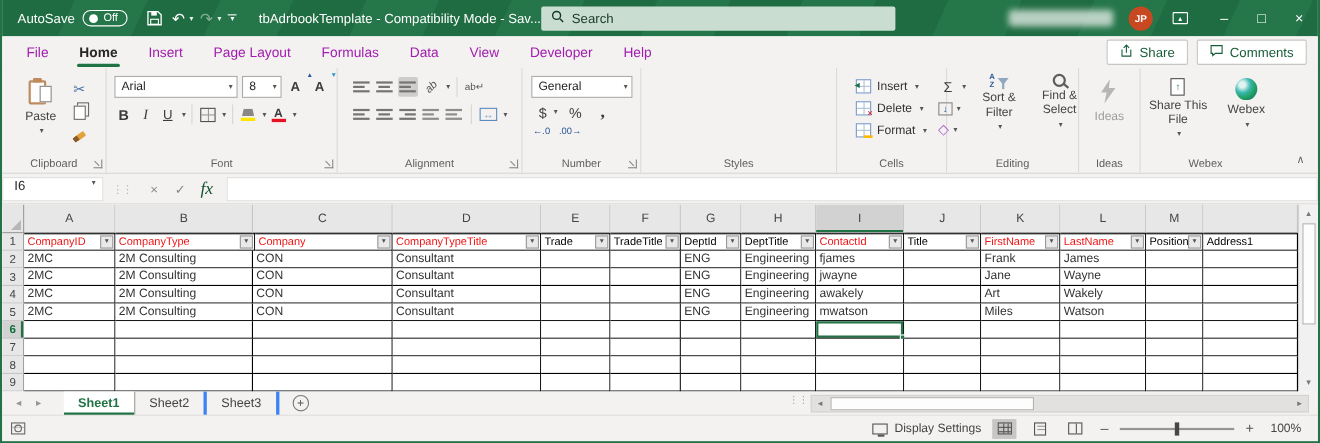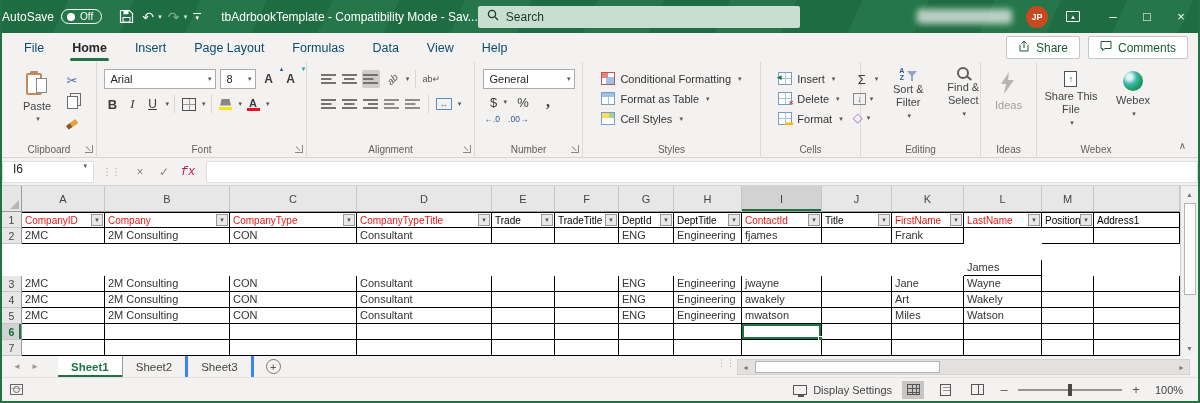--- a/index.html
+++ b/index.html
@@ -4,40 +4,40 @@
 <style>
   *{box-sizing:border-box;margin:0;padding:0}
   html,body{width:1200px;height:403px;overflow:hidden}
   body{font-family:"Liberation Sans",sans-serif;font-size:12px;color:#333;background:#f3f2f1}
   .app{width:1200px;height:403px;border-left:2px solid #217346;border-right:2px solid #217346;border-bottom:2px solid #217346;display:flex;flex-direction:column;background:#f3f2f1}
 
   
   .titlebar{height:33px;flex:0 0 33px;background:#217346;
     background-image:repeating-linear-gradient(115deg,rgba(0,0,0,.06) 0 60px,rgba(255,255,255,.02) 60px 120px);
     display:flex;align-items:center;color:#fff}
-  .autosave-lbl{font-size:12px;}
+  .autosave-lbl{font-size:12px;margin-left:14px}
   .toggle{display:flex;align-items:center;gap:5px;border:1px solid #fff;border-radius:10px;padding:1px 8px 1px 5px;margin-left:7px;font-size:10px;cursor:default}
   .toggle .knob{width:8px;height:8px;border-radius:50%;background:#fff}
   .qat{display:flex;align-items:center;gap:2px;margin-left:14px}
   .qbtn{min-width:20px;height:20px;display:flex;align-items:center;justify-content:center;font-size:14px;color:#fff}
   .qbtn.dim{opacity:.45}
   .tinychev{font-size:7px;margin-left:-2px;opacity:.9}
   .qat-more{display:flex;flex-direction:column;align-items:center;line-height:4px;margin-left:4px}
   .qat-more .bar{width:8px;height:1px;background:#fff;margin-bottom:2px}
   .doc-title{font-size:12px;margin-left:20px;white-space:nowrap}
   .search-pill{width:322px;height:22px;background:#c9ddd1;border-radius:2px;display:flex;align-items:center;gap:7px;padding:0 9px;color:#163826;font-size:12px}
   .tb-right{margin-left:auto;display:flex;align-items:center}
   .redacted{width:95px;height:15px;border-radius:3px;background:#dfe9e2;opacity:.8;filter:blur(3px);margin-right:14px}
   .avatar{width:22px;height:22px;border-radius:50%;background:#c74821;color:#fff;font-size:9px;font-weight:bold;display:flex;align-items:center;justify-content:center;margin-right:18px}
   .ribbonopt{width:14px;height:11px;border:1px solid #fff;border-radius:1px;display:flex;align-items:center;justify-content:center;font-size:7px;margin-right:16px}
   .winbtn{width:34px;height:33px;display:flex;align-items:center;justify-content:center;font-size:13px;color:#fff}
 
   
   .tabrow{height:29px;flex:0 0 29px;display:flex;align-items:stretch;background:#f3f2f1;padding-left:8px}
-  .rtab{padding:0 14px;display:flex;align-items:center;font-size:12.5px;color:#0c4a6e;position:relative}
+  .rtab{padding:0 14px;display:flex;align-items:center;font-size:12.5px;color:#a21caf;position:relative}
   .rtab.active{font-weight:bold;color:#262626}
   .rtab.active::after{content:"";position:absolute;left:12px;right:12px;bottom:1px;height:3px;background:#217346;border-radius:2px}
   .tabrow-right{margin-left:auto;display:flex;align-items:center;gap:8px;padding-right:10px}
   .pillbtn{display:flex;align-items:center;gap:6px;background:#fff;border:1px solid #c8c6c4;border-radius:2px;padding:3px 11px;font-size:12px;color:#185c37}
 
   
   .ribbon{height:96px;flex:0 0 96px;display:flex;position:relative;background:#f3f2f1;border-bottom:1px solid #d8d6d4}
   .rgroup{position:relative;border-right:1px solid #dcdad8;padding:5px 4px 16px;display:flex;justify-content:center}
   .glabel{position:absolute;bottom:2px;left:0;right:0;text-align:center;font-size:10px;color:#605e5c}
   .launcher{position:absolute;right:3px;bottom:4px;width:8px;height:8px;border-right:1px solid #8a8886;border-bottom:1px solid #8a8886}
@@ -125,21 +125,21 @@
   .pageico{width:13px;height:16px;border:1px solid #505050;background:#fff;display:flex;align-items:center;justify-content:center;font-size:9px;color:#217346;font-weight:bold}
   .webexball{width:20px;height:20px;border-radius:50%;background:radial-gradient(circle at 32% 30%,#dff3f0 0 14%,#3ab6ae 38%,#20a05f 62%,#0c5f86 100%)}
   .collapse-chev{position:absolute;right:12px;bottom:6px;font-size:10px;color:#666}
 
   
   .fbar{height:28px;flex:0 0 28px;background:#f3f2f1;display:flex;align-items:center;border-bottom:1px solid #d4d2d0;padding-left:0}
   .namebox{width:92px;height:22px;background:#fff;border:1px solid #e1dfdd;display:flex;align-items:flex-start;font-size:12px;padding-left:10px;color:#262626}
   .namebox .chev{margin-left:auto;margin-right:6px}
   .fdots{color:#b5b3b1;font-size:10px;margin:0 8px;letter-spacing:-1px}
   .fbtn{width:24px;height:22px;display:flex;align-items:center;justify-content:center;color:#8a8886;font-size:12px}
-  .fx{font-family:Liberation Mono, monospace;font-style:italic;color:#be185d;font-size:12px}
+  .fx{font-family:Liberation Serif, serif;font-style:italic;color:#14532d;font-size:16px}
   .finput{flex:1;height:22px;background:#fff;border:1px solid #e1dfdd;margin-left:6px;font-size:11px;padding-left:6px;color:#262626}
 
   
   .gridwrap{height:170px;flex:0 0 170px;display:flex;background:#fff;position:relative}
   .sheet{width:1178px;flex:0 0 1178px;overflow:hidden}
   .hrow{display:flex}
   .corner{width:20px;height:26px;flex:0 0 20px;background:#e6e6e6;border-right:1px solid #9a9a9a;border-bottom:1px solid #9a9a9a;position:relative}
   .corner::after{content:"";position:absolute;right:2px;bottom:2px;border-left:9px solid transparent;border-bottom:9px solid #b8b6b4}
   .colhdr{height:26px;background:#e7e7e7;border-right:1px solid #c6c6c6;border-bottom:1px solid #9a9a9a;display:flex;align-items:center;justify-content:center;font-size:11px;color:#444}
   .colhdr.sel{background:#d2d2d2;box-shadow:inset 0 -2px 0 #217346}
@@ -243,20 +243,21 @@
 
   <div class="tabrow">
     <div style="display:flex">
         <div class="rtab">File</div>
         <div class="rtab active">Home</div>
         <div class="rtab">Insert</div>
         <div class="rtab">Page Layout</div>
         <div class="rtab">Formulas</div>
         <div class="rtab">Data</div>
         <div class="rtab">View</div>
+        <div class="rtab">Developer</div>
         <div class="rtab">Help</div>
       </div>
     <div class="tabrow-right">
       <div class="pillbtn">
         <span><svg width="12" height="12" viewBox="0 0 12 12">
               <path d="M2 5v6h8V5" fill="none" stroke="#185c37"></path>
               <path d="M6 1v7M3.5 3.5 6 1l2.5 2.5" fill="none" stroke="#185c37"></path>
             </svg></span>
         <span>Share</span>
       </div>
@@ -406,37 +407,20 @@
         <div class="rowflex" style="gap:8px;padding-left:2px">
           <span class="decico">←.0</span>
           <span class="decico">.00→</span>
         </div>
       </div>
       <div class="glabel">Number</div>
       <div class="launcher"></div>
     </div>
 
     <div class="rgroup" style="width:178px">
-      <div class="gcol" style="gap:3px;padding-top:3px;align-items:flex-start">
-        <div class="srow">
-          <span class="minigrid cf"></span>
-          <span>Conditional Formatting</span>
-          <span class="chev">▾</span>
-        </div>
-        <div class="srow">
-          <span class="minigrid fat"></span>
-          <span>Format as Table</span>
-          <span class="chev">▾</span>
-        </div>
-        <div class="srow">
-          <span class="minigrid cs"></span>
-          <span>Cell Styles</span>
-          <span class="chev">▾</span>
-        </div>
-      </div>
       <div class="glabel">Styles</div>
     </div>
 
     <div class="rgroup" style="width:100px">
       <div class="gcol" style="gap:3px;padding-top:3px;align-items:flex-start">
         <div class="srow">
           <span class="minigrid">
               <span class="ovl" style="color:#217346;left:-4px;bottom:2px">◄</span>
             </span>
           <span>Insert</span>
@@ -560,26 +544,26 @@
             <div class="colhdr" style="width: 86px;"></div>
           </div>
       </div>
       <div>
           <div class="grow first">
             <div class="rowhdr">1</div>
             <div class="cell" style="width: 83px;">
               <span class="fh red">CompanyID</span>
               <div class="filterbtn">▼</div>
             </div>
+            <div class="cell" style="width: 127px;">
+              <span class="fh red">CompanyType</span>
+              <div class="filterbtn">▼</div>
+            </div>
             <div class="cell" style="width: 125px;">
               <span class="fh red">Company</span>
-              <div class="filterbtn">▼</div>
-            </div>
-            <div class="cell" style="width: 127px;">
-              <span class="fh red">CompanyType</span>
               <div class="filterbtn">▼</div>
             </div>
             <div class="cell" style="width: 135px;">
               <span class="fh red">CompanyTypeTitle</span>
               <div class="filterbtn">▼</div>
             </div>
             <div class="cell" style="width: 63px;">
               <span class="fh">Trade</span>
               <div class="filterbtn">▼</div>
             </div>
@@ -625,21 +609,21 @@
             <div class="cell" style="width: 125px;">2M Consulting</div>
             <div class="cell" style="width: 127px;">CON</div>
             <div class="cell" style="width: 135px;">Consultant</div>
             <div class="cell" style="width: 63px;"></div>
             <div class="cell" style="width: 64px;"></div>
             <div class="cell" style="width: 55px;">ENG</div>
             <div class="cell" style="width: 68px;">Engineering</div>
             <div class="cell" style="width: 80px;">fjames</div>
             <div class="cell" style="width: 70px;"></div>
             <div class="cell" style="width: 72px;">Frank</div>
-            <div class="cell" style="width: 78px; margin-top: 32px;">James</div>
+            <div class="cell" style="width: 78px;">James</div>
             <div class="cell" style="width: 52px;"></div>
             <div class="cell" style="width: 86px;"></div>
           </div>
           <div class="grow">
             <div class="rowhdr">3</div>
             <div class="cell" style="width: 83px;">2MC</div>
             <div class="cell" style="width: 125px;">2M Consulting</div>
             <div class="cell" style="width: 127px;">CON</div>
             <div class="cell" style="width: 135px;">Consultant</div>
             <div class="cell" style="width: 63px;"></div>

